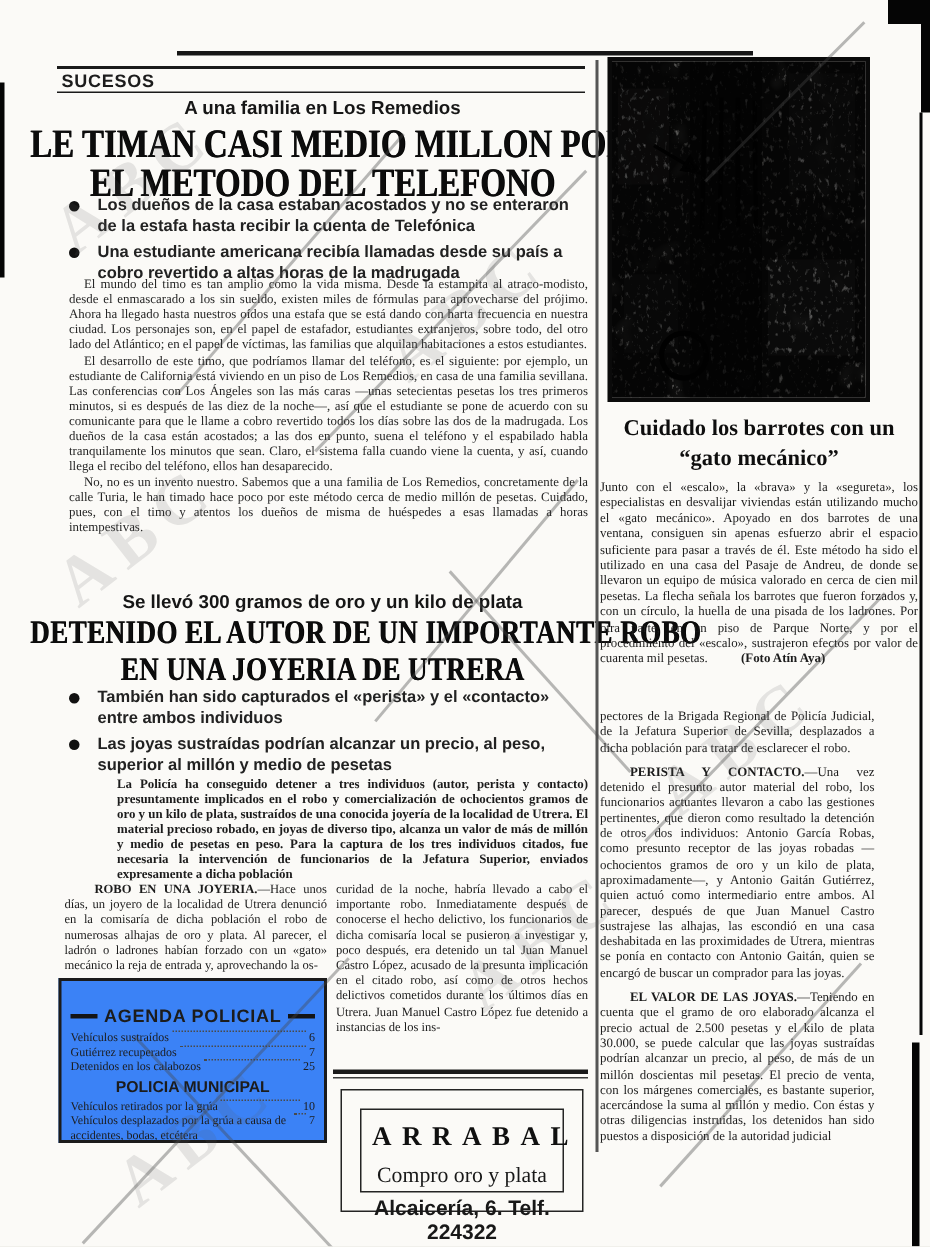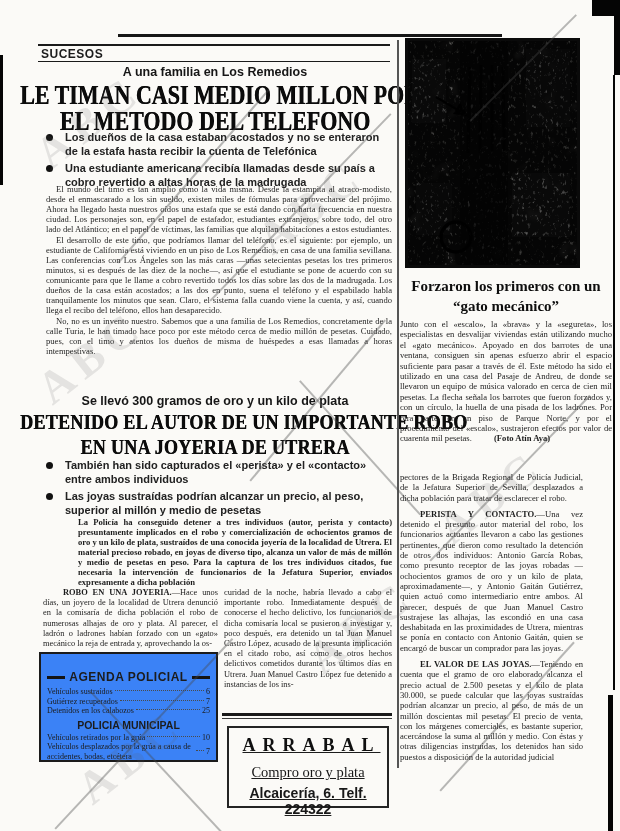--- a/index.html
+++ b/index.html
@@ -39,28 +39,28 @@
         font-weight:bold;font-size:8.6px;line-height:10px;text-align:justify;}
   .colA{top:588px;left:43px;width:175px;height:63px;overflow:hidden;font-size:8.4px;line-height:10.2px;text-align:justify;}
   .colB{top:588px;left:224px;width:168px;height:122px;overflow:hidden;font-size:8.4px;line-height:10.2px;text-align:justify;}
   .runin{font-weight:bold;padding-left:20px;}
   
   .agenda{top:652px;left:39px;width:179px;height:110px;border:2px solid #1b1b1b;box-sizing:border-box;
           padding:15px 6px;overflow:hidden;background:#3b82f6;}
   .ag-titlerow{display:flex;align-items:center;gap:4px;margin:1px 0 3px 0;}
   .ag-line{flex:1;height:3px;background:#141414;}
   .ag-title{font-family:"Liberation Sans",sans-serif;font-weight:bold;font-size:12px;letter-spacing:.5px;}
-  .ag-row{display:flex;align-items:center;font-size:8px;line-height:9.6px;}
+  .ag-row{display:flex;align-items:flex-start;font-size:8px;line-height:9.6px;}
   .ag-dots{flex:1;border-bottom:1.5px dotted #4a4a4a;margin:0 2px 2px 2px;min-width:8px;}
   .ag-sub{text-align:center;font-family:"Liberation Sans",sans-serif;font-weight:bold;
           font-size:10.5px;margin:3px 0 2px 0;}
   
   .ad-rules-a{top:713px;left:222px;width:170px;height:2.5px;}
   .ad-rules-b{top:718px;left:222px;width:170px;height:1px;background:#3a3a3a;}
-  .ad{top:726px;left:227px;width:162px;height:82px;border:1.5px solid #242424;padding:0;box-sizing:border-box;text-decoration:underline;}
+  .ad{top:726px;left:227px;width:162px;height:82px;border:1.5px solid #242424;padding:12px;box-sizing:border-box;}
   .ad-inner{width:100%;height:100%;border:1px solid #242424;box-sizing:border-box;text-align:center;}
   .ad-name{margin-top:7px;font-weight:bold;font-size:18px;letter-spacing:7px;text-indent:7px;color:#101010;}
   .ad-l2{margin-top:8px;font-size:14.5px;color:#181818;}
   .ad-l3{margin-top:4px;font-family:"Liberation Sans",sans-serif;font-weight:bold;font-size:14px;color:#181818;}
   
   .div-v{left:397px;top:40px;width:1.6px;height:728px;background:#555;}
   .photo{left:405px;top:38px;width:175px;height:230px;border:3px solid #0a0a0a;box-sizing:border-box;background:#e8e6e1;}
   .photo svg{display:block;width:100%;height:100%;}
   .caption{top:276px;left:399px;width:214px;text-align:center;font-weight:bold;font-size:15px;line-height:20px;color:#0e0e0e;}
   .pbody{top:319px;left:400px;width:212px;height:148px;overflow:hidden;font-size:8.6px;line-height:10.4px;text-align:justify;}
@@ -211,21 +211,21 @@
       </g>
       <g stroke="#0a0a0a" stroke-width="2.5" fill="#0a0a0a">
         <line x1="28" y1="56" x2="55" y2="72"></line>
         <polygon points="58,74 47,72 52,64"></polygon>
       </g>
       <circle cx="48" cy="196" r="15" fill="none" stroke="#0a0a0a" stroke-width="3.5"></circle>
       <rect x="0" y="0" width="169" height="224" filter="url(#nz)" opacity="0.9"></rect>
     </svg>
   </div>
 
-  <div class="abs caption" style="top:276px">Forzaron los primeros con un</div>
+  <div class="abs caption" style="top:276px">Cuidado los barrotes con un</div>
   <div class="abs caption" style="top:296px">“gato mecánico”</div>
 
   <div class="abs pbody">
     <span>Junto con el «escalo», la «brava» y la «segureta», los especialistas en desvalijar viviendas están utilizando mucho el «gato mecánico». Apoyado en dos barrotes de una ventana, consiguen sin apenas esfuerzo abrir el espacio suficiente para pasar a través de él. Este método ha sido el utilizado en una casa del Pasaje de Andreu, de donde se llevaron un equipo de música valorado en cerca de cien mil pesetas. La flecha señala los barrotes que fueron forzados y, con un círculo, la huella de una pisada de los ladrones. Por otra parte, en un piso de Parque Norte, y por el procedimiento del «escalo», sustrajeron efectos por valor de cuarenta mil pesetas.</span>
     <span class="runin">(Foto Atín Aya)</span>
   </div>
 
   <div class="abs colC">
     <p>pectores de la Brigada Regional de Policía Judicial, de la Jefatura Superior de Sevilla, desplazados a dicha población para tratar de esclarecer el robo.</p>
     <p>

